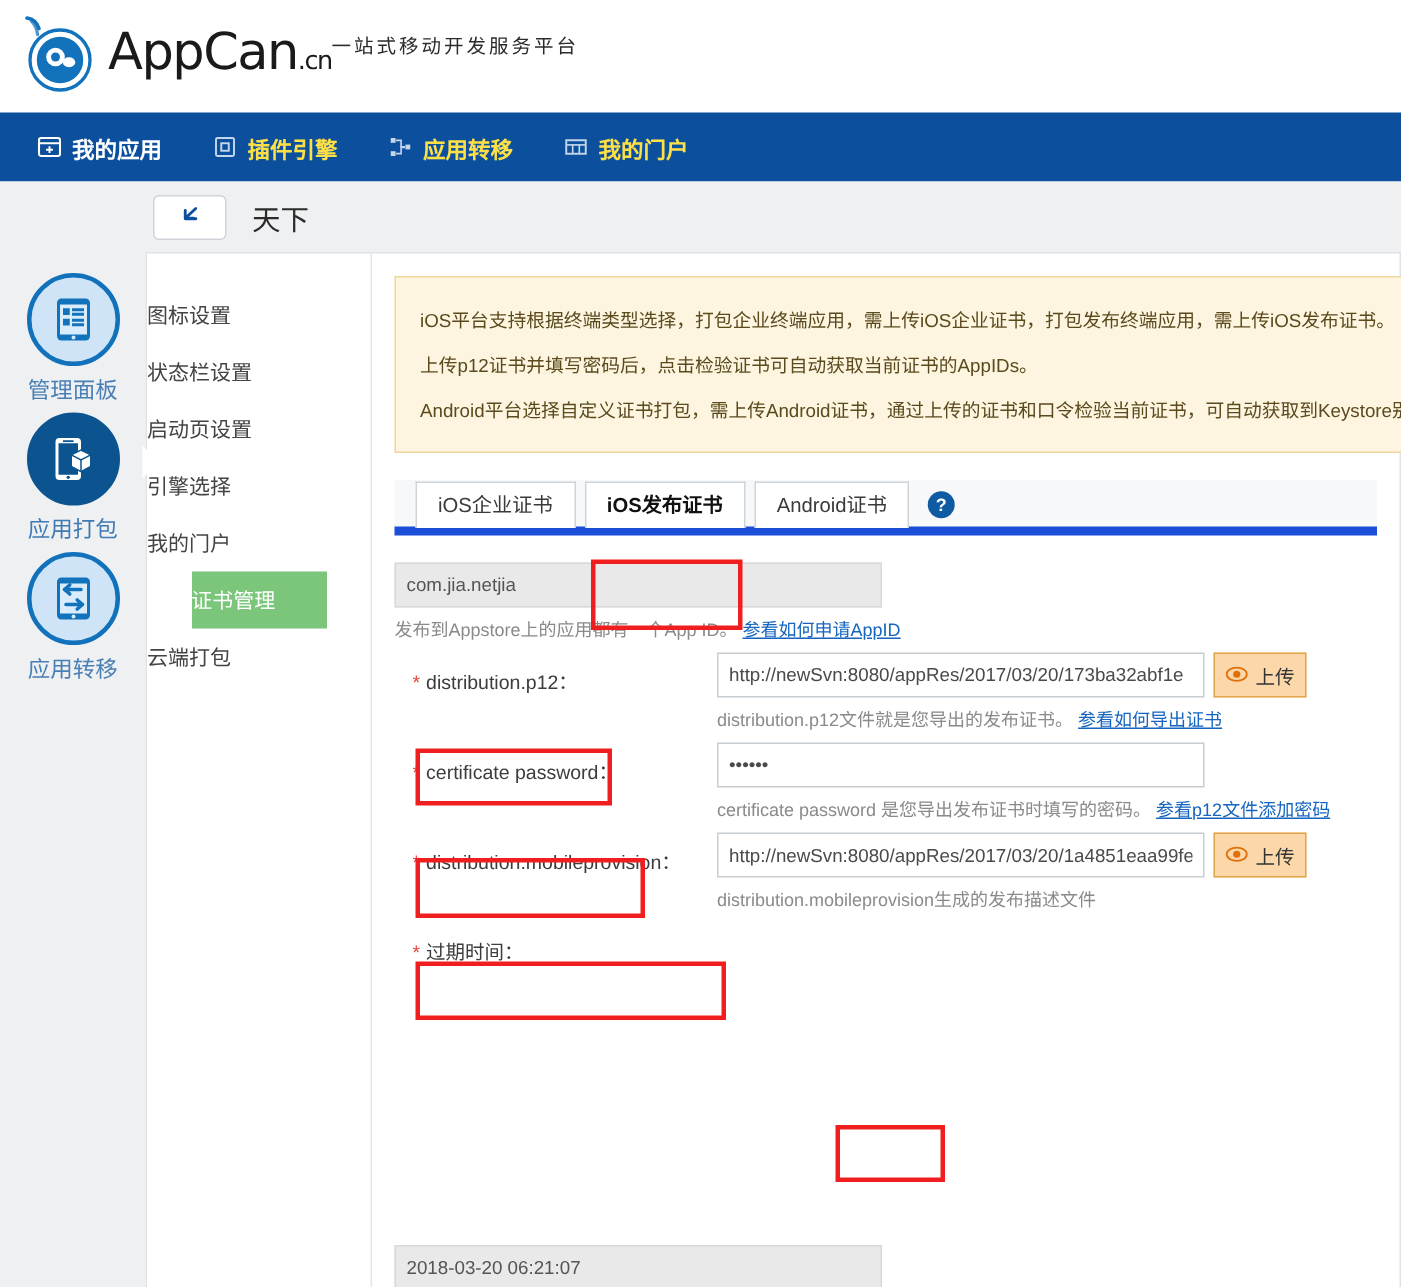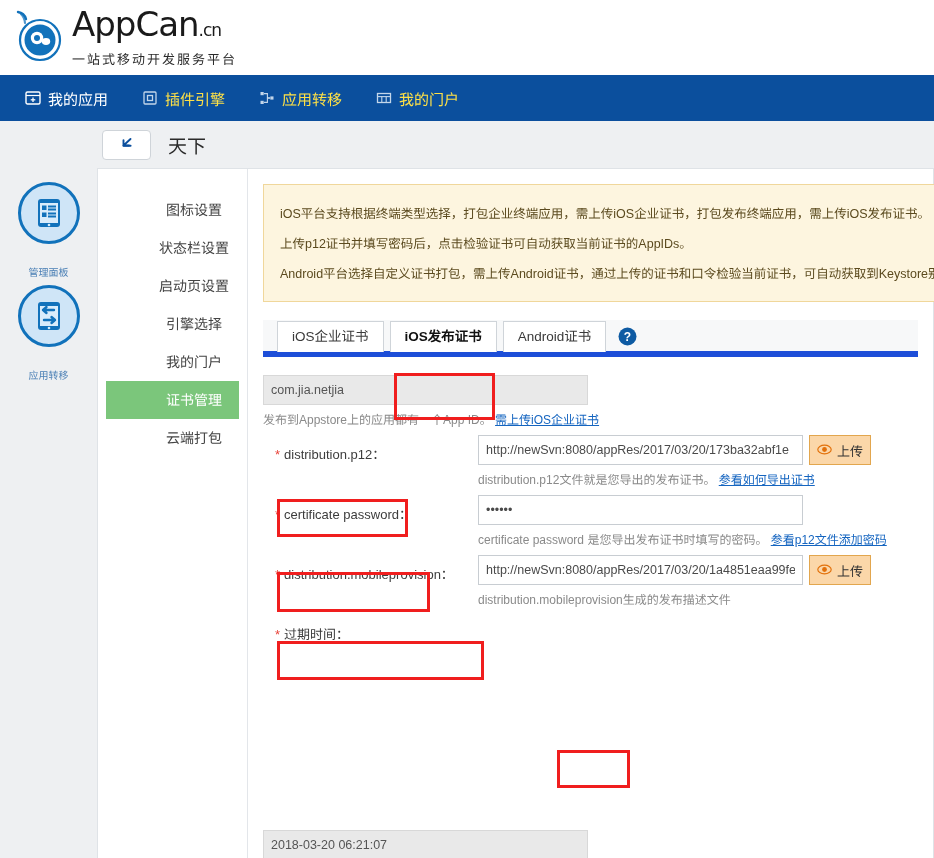--- a/index.html
+++ b/index.html
@@ -9,52 +9,52 @@
     background:#ffffff;
     font-family:"Liberation Sans","DejaVu Sans",sans-serif;
     font-size:13px;color:#333;
     -webkit-font-smoothing:antialiased;
   }
   .page{position:relative;width:934px;height:858px;}
 
   
   .logo-bar{height:75px;background:#ffffff;display:flex;align-items:center;padding-left:10px;box-sizing:border-box;}
   .logo-mark{width:58px;height:58px;flex:0 0 58px;position:relative;}
-  .logo-text-wrap{margin-left:4px;display:flex;flex-direction:column;justify-content:center;}
+  .logo-text-wrap{margin-left:4px;display:flex;flex-direction:row;justify-content:center;}
   .logo-word{font-size:34px;line-height:34px;letter-spacing:-1px;color:#1a1a1a;font-family:"DejaVu Sans",sans-serif;font-weight:400;}
   .logo-word .cn{font-size:17px;color:#1a1a1a;}
   .logo-sub{font-size:13px;color:#2b2b2b;margin-top:2px;letter-spacing:2px;font-family:Liberation Serif, serif;}
 
   
-  .topnav{height:46px;background:#0b4f9d;display:flex;align-items:center;padding-left:8px;box-sizing:border-box;}
+  .topnav{height:46px;background:#0b4f9d;display:flex;align-items:center;padding-left:8px;box-sizing:border-box;font-weight:bold;}
   .nav-item{display:flex;align-items:center;gap:7px;color:#ffffff;font-size:15px;padding:0 17px;height:46px;cursor:pointer;}
   .nav-item.dim{color:#fde047;}
   .nav-ico{display:inline-block;width:16px;height:16px;}
   .nav-ico svg{display:block;}
 
   
   .crumbbar{height:47px;background:#eef0f2;display:flex;align-items:center;padding-left:102px;box-sizing:border-box;}
   .backbtn{width:47px;height:28px;border:1px solid #cfd4d9;border-radius:4px;background:#fff;display:flex;align-items:center;justify-content:center;cursor:pointer;}
   .crumb-title{margin-left:17px;font-size:19px;color:#2b2b2b;}
 
   
   .body-wrap{display:flex;height:709px;background:#eef0f2;}
   .railcol{width:97px;flex:0 0 97px;background:#eef0f2;padding-top:14px;box-sizing:border-box;}
   .rail-item{display:flex;flex-direction:column;align-items:center;margin-bottom:6px;cursor:pointer;position:relative;}
   .rail-disc{width:62px;height:62px;border-radius:50%;display:flex;align-items:center;justify-content:center;}
   .rail-disc.light{background:#cfe5f7;border:3px solid #1172bb;box-sizing:border-box;}
   .rail-disc.dark{background:#0b5490;border:3px solid #0b5490;box-sizing:border-box;}
-  .rail-lbl{margin-top:20px;font-size:10px;color:#4a7fb5;}
+  .rail-lbl{margin-top:4px;font-size:15px;color:#4a7fb5;}
   .rail-item.active .rail-lbl{color:#3f7ab4;}
   .rail-arrow{position:absolute;right:-9px;top:22px;width:0;height:0;border-top:11px solid transparent;border-bottom:11px solid transparent;border-left:11px solid #ffffff;}
 
   
   .card{flex:1;background:#ffffff;border:1px solid #dfe3e7;border-top:1px solid #dfe3e7;box-sizing:border-box;display:flex;min-width:0;}
   .submenu{width:150px;flex:0 0 150px;border-right:1px solid #e3e6ea;padding-top:22px;box-sizing:border-box;}
-  .submenu-item{height:38px;line-height:38px;text-align:center;font-size:14px;color:#444;cursor:pointer;padding-left:43px;}
+  .submenu-item{height:38px;line-height:38px;font-size:14px;color:#444;cursor:pointer;}
   .submenu-item.sel{background:#7bc67b;color:#ffffff;width:90px;margin:0 auto;}
 
   
   .content{flex:1;min-width:0;padding:15px 0 0 15px;box-sizing:border-box;position:relative;}
 
   .notice{
     background:#fdf5df;border:1px solid #f0d79b;
     padding:14px 16px 12px 16px;box-sizing:border-box;
     width:700px;color:#5b4a1e;font-size:12.5px;line-height:30px;
     white-space:nowrap;overflow:hidden;
@@ -193,20 +193,35 @@
             <rect x="16" y="12.5" width="8" height="2" fill="#1272bb"></rect>
             <rect x="10" y="16.5" width="4.5" height="4.5" fill="#1272bb"></rect>
             <rect x="16" y="16.5" width="8" height="2" fill="#1272bb"></rect>
             <rect x="16" y="19.5" width="8" height="2" fill="#1272bb"></rect>
             <circle cx="17" cy="29" r="1.3" fill="#d9ecfb"></circle>
           </svg>
         </div>
         <div class="rail-lbl">管理面板</div>
       </div>
 
+      <div class="rail-item active">
+        <div class="rail-disc dark">
+          <svg width="34" height="34" viewBox="0 0 34 34">
+            <rect x="5" y="3" width="17" height="28" rx="2.6" fill="#ffffff"></rect>
+            <rect x="7" y="6.5" width="13" height="21" fill="#0b5490"></rect>
+            <rect x="10" y="4.5" width="7" height="1.2" fill="#0b5490"></rect>
+            <circle cx="13.5" cy="29.2" r="1.1" fill="#0b5490"></circle>
+            <path d="M22 11 L28.5 14.2 L28.5 22 L22 25.4 L15.5 22 L15.5 14.2 Z" fill="#ffffff" stroke="#0b5490" stroke-width="1"></path>
+            <path d="M15.5 14.2 L22 17.6 L28.5 14.2" fill="none" stroke="#0b5490" stroke-width="1"></path>
+            <path d="M22 17.6 L22 25.4" stroke="#0b5490" stroke-width="1"></path>
+          </svg>
+        </div>
+        <div class="rail-lbl">应用打包</div>
+        <div class="rail-arrow"></div>
+      </div>
 
       <div class="rail-item">
         <div class="rail-disc light">
           <svg width="34" height="34" viewBox="0 0 34 34">
             <rect x="6" y="3" width="22" height="28" rx="3" fill="#1272bb"></rect>
             <rect x="8" y="7" width="18" height="20" fill="#d9ecfb"></rect>
             <path d="M22 11 L11 11 M11 11 L14.5 8 M11 11 L14.5 14" stroke="#1272bb" stroke-width="2.4" fill="none" stroke-linecap="round" stroke-linejoin="round"></path>
             <path d="M12 21 L23 21 M23 21 L19.5 18 M23 21 L19.5 24" stroke="#1272bb" stroke-width="2.4" fill="none" stroke-linecap="round" stroke-linejoin="round"></path>
             <circle cx="17" cy="29" r="1.3" fill="#d9ecfb"></circle>
           </svg>
@@ -247,21 +262,21 @@
           </div>
         </div>
 
         <div class="form">
 
           <div class="row">
             <div class="fieldcol">
               <div class="inputline">
                 <input class="txt ro w325" type="text" readonly="" value="com.jia.netjia" style="">
               </div>
-              <div class="hint"><span>发布到Appstore上的应用都有一个App ID。</span> <a href="#">需上传iOS企业证书</a></div>
+              <div class="hint"><span>发布到Appstore上的应用都有一个App ID。</span> <a href="#">参看如何申请AppID</a></div>
             </div>
           </div>
 
           <div class="row">
             <div class="lbl"><span class="star">*</span><span>distribution.p12：</span></div>
             <div class="fieldcol">
               <div class="inputline">
                 <input class="txt w325" type="text" value="http://newSvn:8080/appRes/2017/03/20/173ba32abf1e" style="">
                 <div class="upbtn">
                   <span>

